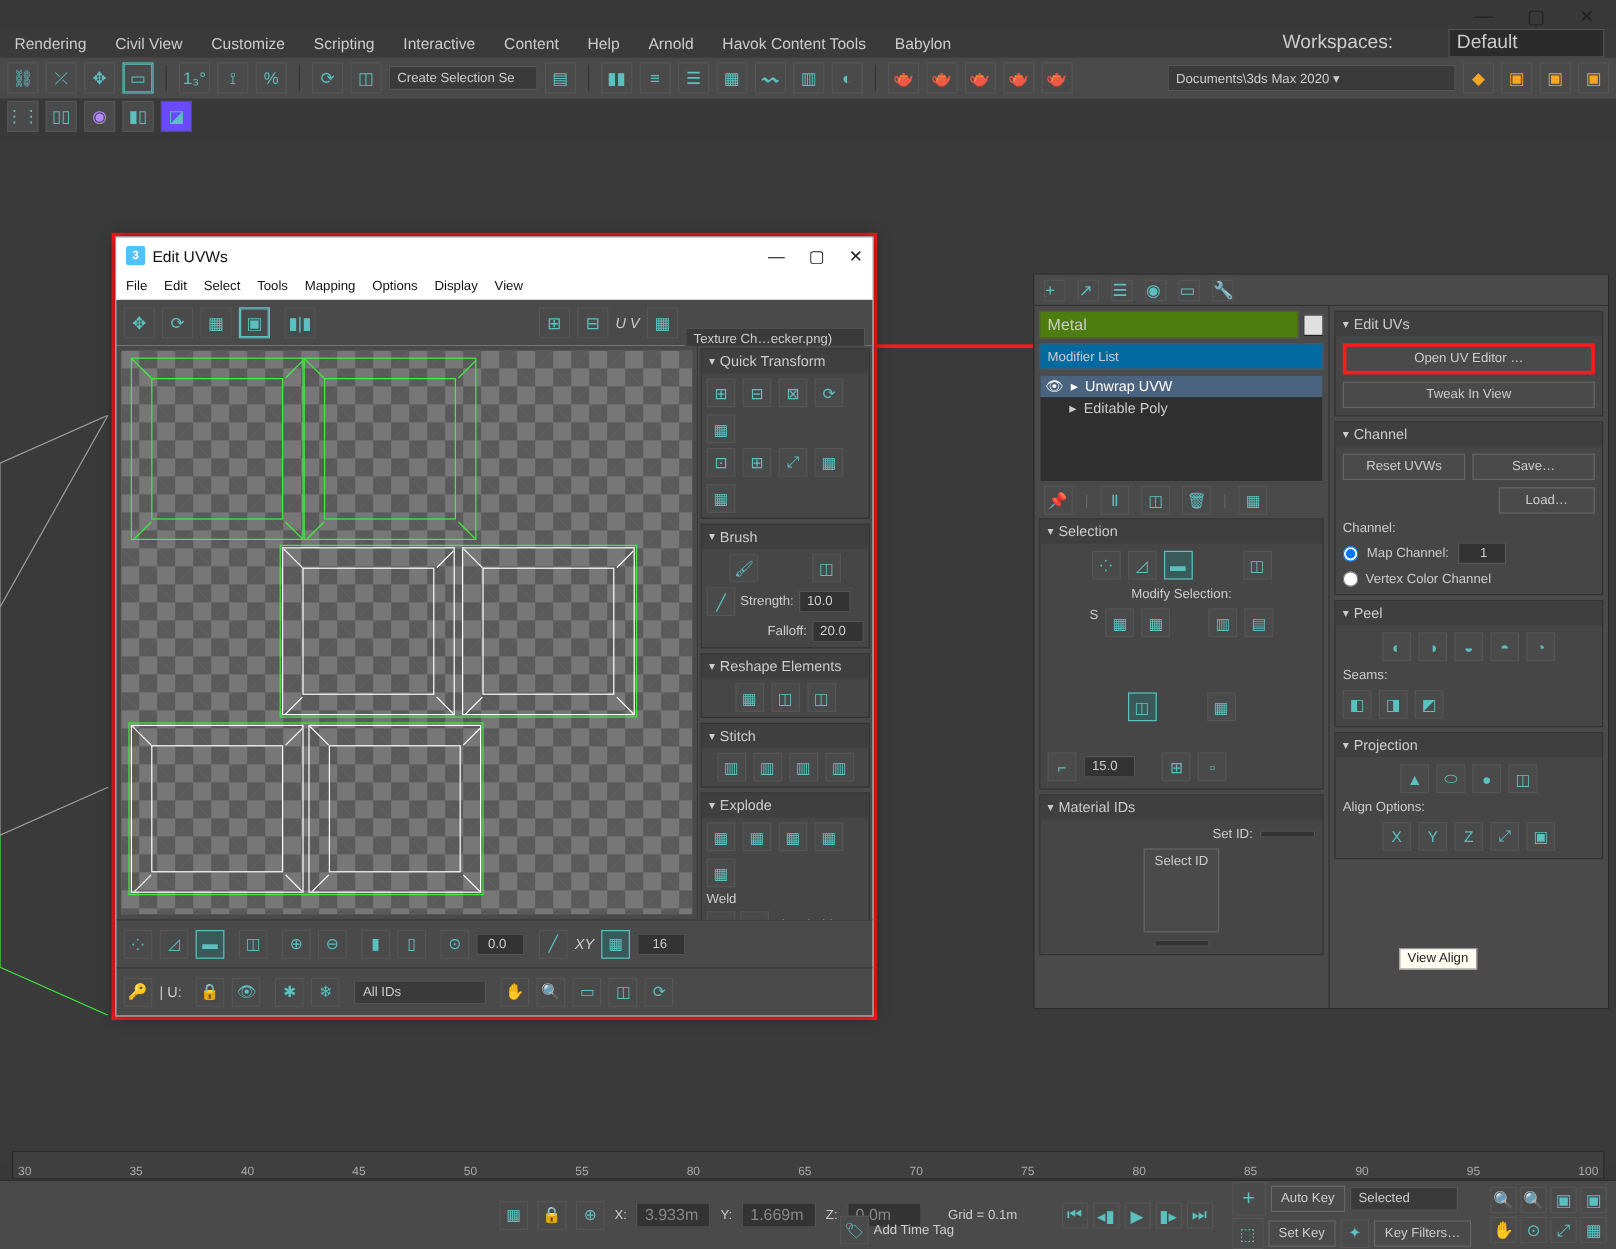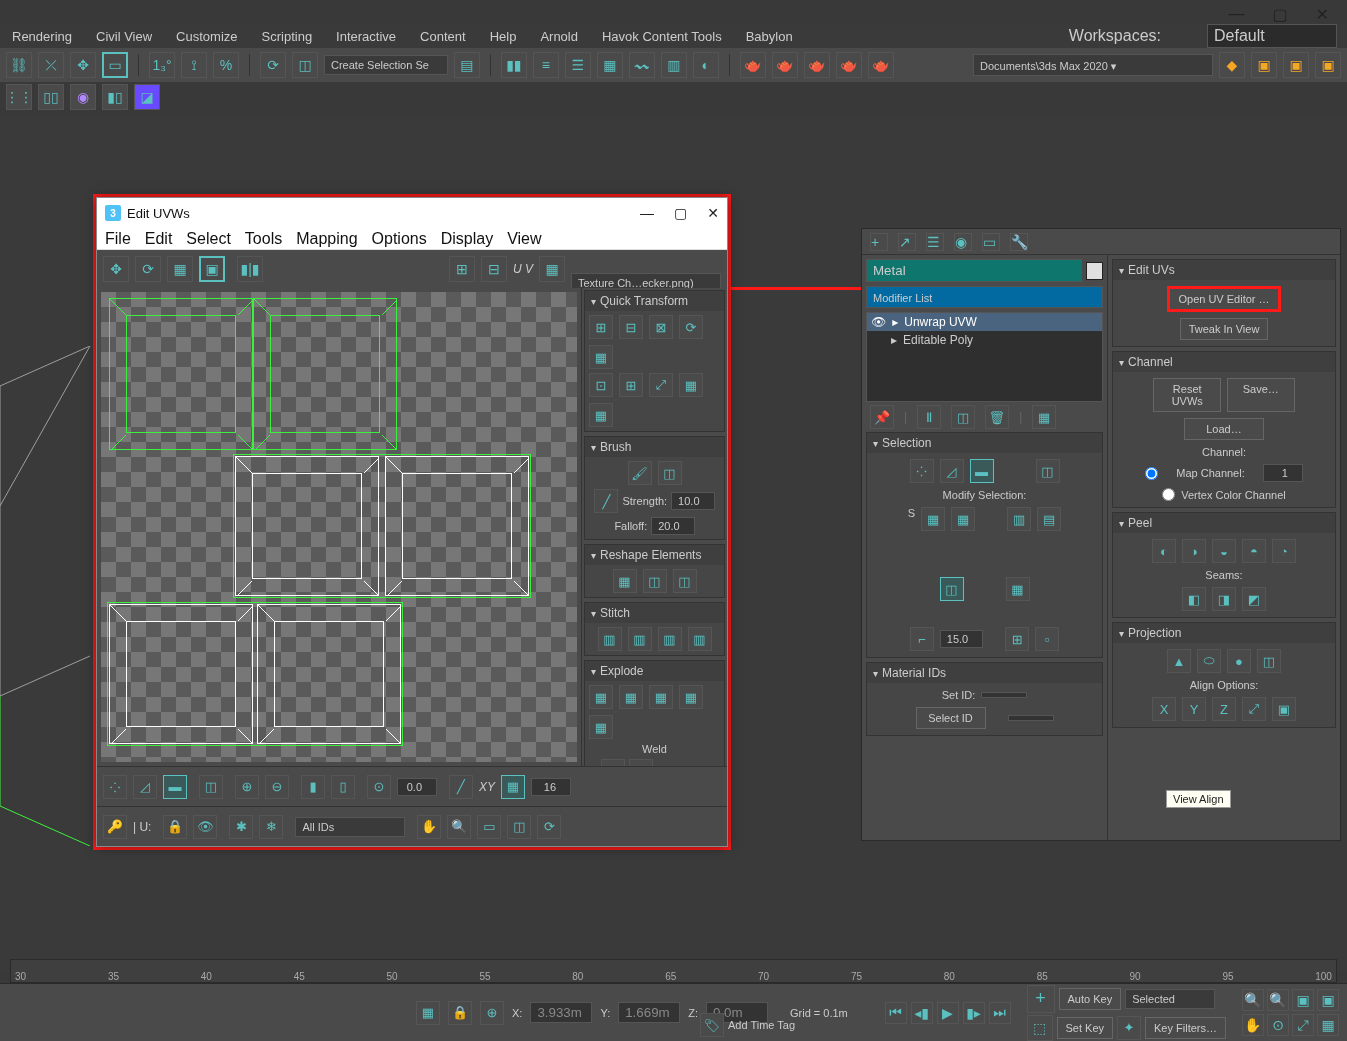--- a/index.html
+++ b/index.html
@@ -31,46 +31,46 @@
 .viewport .wire { position: absolute; left: 0; top: 230px; width: 100px; height: 500px; }
 .viewport .wire svg { width: 100%; height: 100%; }
 
 
 .cmdpanel { position: absolute; top: 228px; right: 6px; width: 480px; bottom: 200px; background: #4a4a4a; border: 1px solid #2a2a2a; display: flex; flex-direction: column; }
 .cmd-tabs { height: 26px; background: #4a4a4a; display: flex; align-items: center; gap: 10px; padding: 0 8px; border-bottom: 1px solid #333; }
 .cmd-tabs .icon { width: 18px; height: 18px; display: inline-block; }
 .cmd-body { flex: 1; display: flex; overflow: hidden; }
 .cmd-left { width: 246px; border-right: 1px solid #333; display: flex; flex-direction: column; padding: 4px; gap: 4px; overflow: auto; }
 .cmd-right { flex: 1; display: flex; flex-direction: column; overflow: auto; padding: 4px; gap: 4px; }
-.name-input { background: #0f766e; border: 1px solid #555; padding: 3px 6px; color: #ccc; width: 100%; }
+.name-input { background: #4d7c0f; border: 1px solid #555; padding: 3px 6px; color: #ccc; width: 100%; }
 .swatch { width: 18px; height: 18px; background: #e0e0e0; border: 1px solid #222; }
 .mod-list { background: #0369a1; border: 1px solid #555; height: 22px; padding: 0 6px; font-size: 11px; line-height: 22px; }
 .mod-stack { background: #2f2f2f; border: 1px solid #555; height: 90px; font-size: 12px; }
 .mod-stack .row { display: flex; align-items: center; gap: 6px; padding: 2px 4px; }
 .mod-stack .row.sel { background: #4a637e; color: #fff; }
 .stack-toolbar { height: 22px; display: flex; align-items: center; gap: 10px; padding: 0 4px; }
 
 .rollout { background: #464646; border: 1px solid #333; }
 .rollout-hdr { background: #3f3f3f; padding: 3px 6px; font-size: 12px; display: flex; align-items: center; gap: 4px; }
 .rollout-hdr::before { content: "▾"; font-size: 10px; }
-.rollout-body { padding: 6px; display: flex; flex-direction: column; gap: 6px; font-size: 11px; align-items: center; }
+.rollout-body { padding: 6px; display: flex; flex-direction: column; gap: 6px; font-size: 11px; }
 .btn { background: #4a4a4a; border: 1px solid #666; padding: 4px 8px; color: #ccc; cursor: pointer; text-align: center; font-size: 11px; }
 .btn-row { display: flex; gap: 6px; flex-wrap: wrap; }
 .openuv-highlight { border: 3px solid #ff1a1a !important; }
 .iconrow { display: flex; gap: 6px; flex-wrap: wrap; }
 .sicon { width: 24px; height: 24px; background: #4a4a4a; border: 1px solid #555; display: flex; align-items: center; justify-content: center; color: #5bc0c0; font-size: 13px; }
 .sicon.active { border-color: #5bc0c0; background: #3a5a5a; }
 .spinner { background: #333; border: 1px solid #555; padding: 2px 14px 2px 6px; font-size: 11px; min-width: 40px; display: inline-block; text-align: right; }
 
 
 .uvw-dialog { position: absolute; top: 197px; left: 96px; width: 632px; height: 650px; background: #fff; border: 1px solid #888; box-shadow: 0 0 10px rgba(0,0,0,0.5); display: flex; flex-direction: column; }
 .uvw-titlebar { height: 30px; background: #fff; display: flex; align-items: center; padding: 0 8px; font-size: 13px; color: #111; }
 .uvw-titlebar .ico { width: 16px; height: 16px; background: #4fc3f7; border-radius: 2px; margin-right: 6px; display:flex;align-items:center;justify-content:center;color:#fff;font-size:10px;font-weight:bold; }
 .uvw-titlebar .wbtns { margin-left: auto; display: flex; gap: 20px; font-size: 14px; color: #222; }
-.uvw-menubar { height: 22px; background: #fff; display: flex; align-items: center; padding: 0 8px; gap: 14px; font-size: 16px; color: #111; border-bottom: 1px solid #ddd; }
+.uvw-menubar { height: 22px; background: #fff; display: flex; align-items: center; padding: 0 8px; gap: 14px; font-size: 11px; color: #111; border-bottom: 1px solid #ddd; }
 .uvw-toolbar { height: 38px; background: #4a4a4a; display: flex; align-items: center; padding: 0 6px; gap: 6px; }
 .uvw-content { flex: 1; display: flex; background: #4a4a4a; min-height: 0; }
 .uvw-canvas { flex: 1; position: relative; background: #4a4a4a; margin: 4px; overflow: hidden; }
 .uvw-side { width: 146px; background: #4a4a4a; border-left: 1px solid #333; display: flex; flex-direction: column; overflow: auto; }
 .uvw-side .rollout { margin: 2px; }
 .uvw-side .rollout-body { padding: 4px; gap: 4px; }
 .uvw-bottom1, .uvw-bottom2 { height: 40px; background: #4a4a4a; border-top: 1px solid #333; display: flex; align-items: center; padding: 0 6px; gap: 6px; }
 .checker { position: absolute; inset: 0; background-image:
   linear-gradient(45deg,#5a5a5a 25%,transparent 25%),
   linear-gradient(-45deg,#5a5a5a 25%,transparent 25%),
@@ -258,21 +258,21 @@
         </div>
       </div>
 
       <div class="rollout">
         <div class="rollout-hdr">Material IDs</div>
         <div class="rollout-body">
           <div style="display:flex;gap:6px;align-items:center;justify-content:flex-end;">
             <span>Set ID:</span>
             <span class="spinner" style="width:46px;"> </span>
           </div>
-          <div style="display:flex;gap:22px;align-items:center;justify-content:flex-end;">
+          <div style="display:flex;gap:6px;align-items:center;justify-content:flex-end;flex-direction:column;">
             <div class="btn" style="flex:0 0 70px;">Select ID</div>
             <span class="spinner" style="width:46px;"> </span>
           </div>
         </div>
       </div>
     </div>
 
     <div class="cmd-right">
       <div class="rollout">
         <div class="rollout-hdr">Edit UVs</div>
@@ -286,21 +286,21 @@
         <div class="rollout-hdr">Channel</div>
         <div class="rollout-body">
           <div class="btn-row">
             <div class="btn" style="flex:1;">Reset UVWs</div>
             <div class="btn" style="flex:1;">Save…</div>
           </div>
           <div class="btn-row" style="justify-content:flex-end;">
             <div class="btn" style="width:80px;">Load…</div>
           </div>
           <div>Channel:</div>
-          <div style="display:flex;align-items:center;gap:18px;">
+          <div style="display:flex;align-items:center;gap:7px;">
             <input type="radio" checked="" style="">
             <span>Map Channel:</span>
             <span class="spinner">1</span>
           </div>
           <div style="display:flex;align-items:center;gap:6px;">
             <input type="radio" style="">
             <span>Vertex Color Channel</span>
           </div>
         </div>
       </div>

